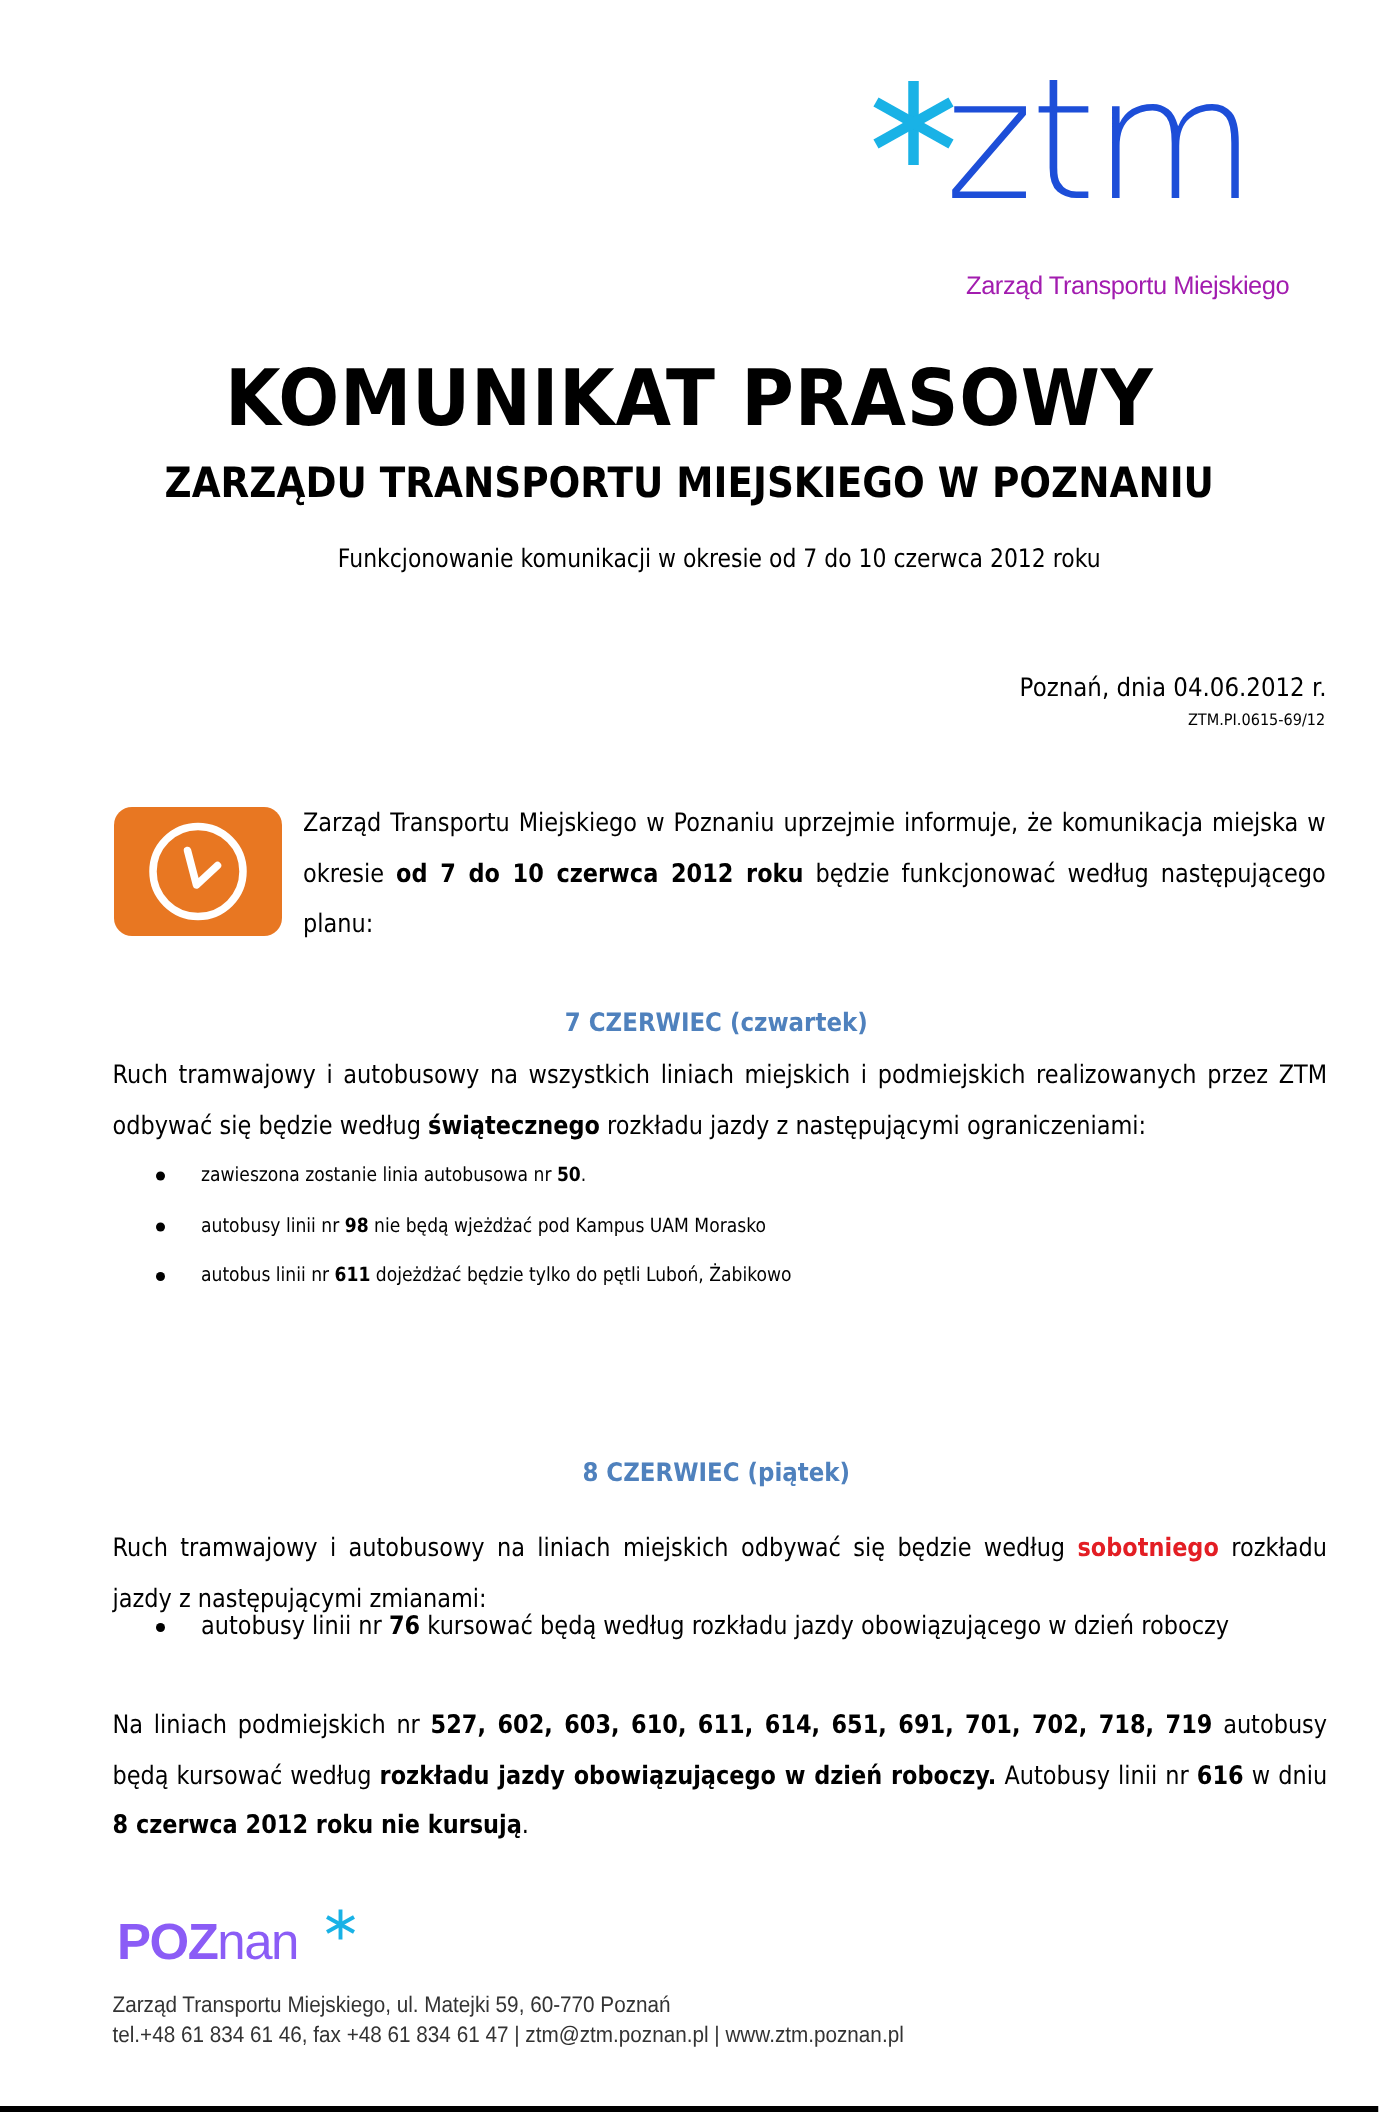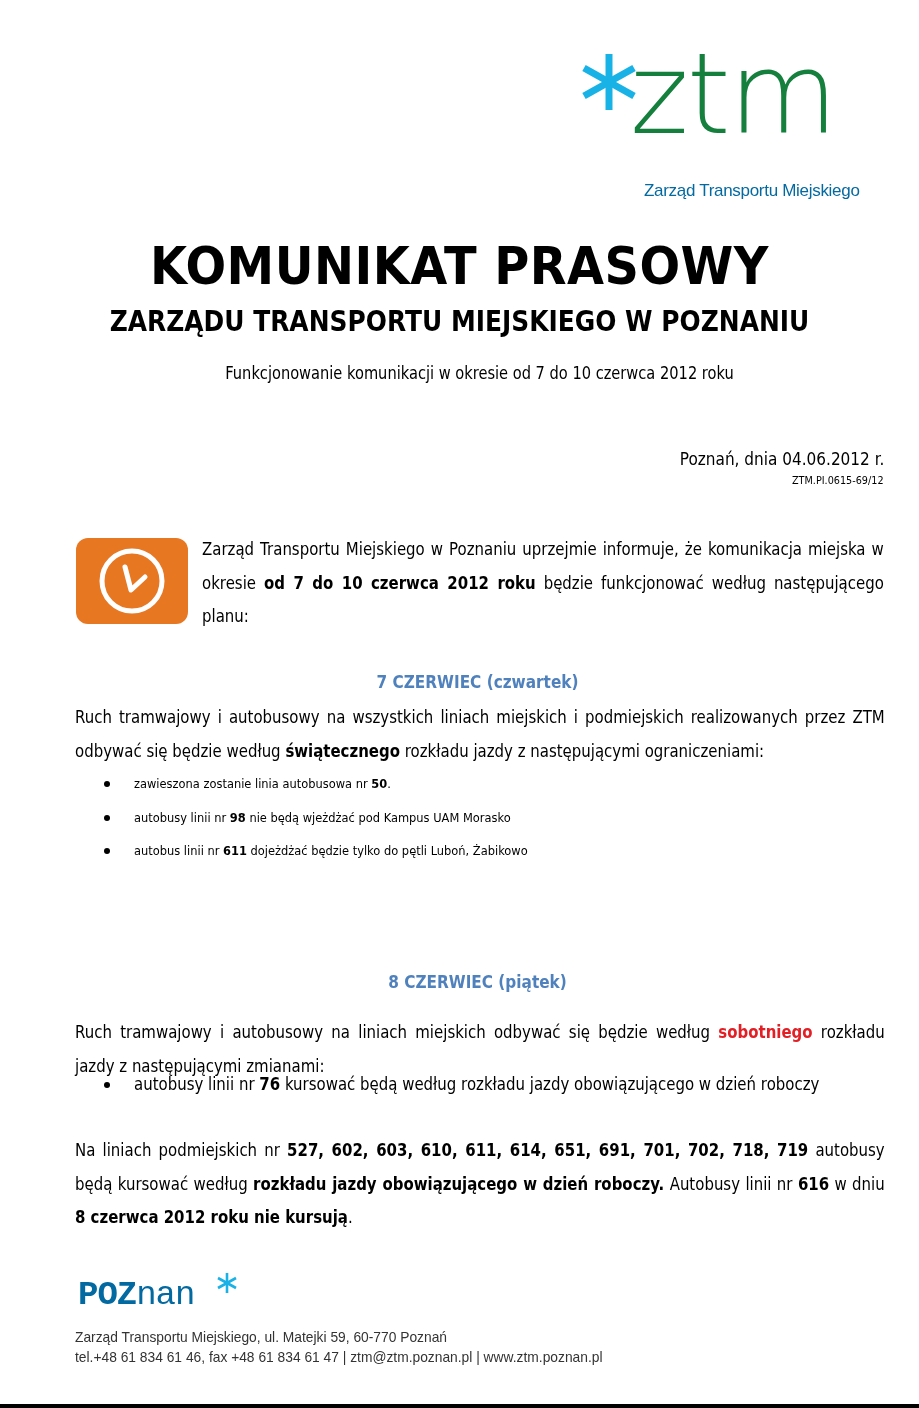--- a/index.html
+++ b/index.html
@@ -8,25 +8,25 @@
     font-family: "DejaVu Sans", sans-serif; color: #000;
   }
   .abs { position: absolute; }
 
   
   #ztm-logo { left: 578px; top: 52px; width: 310px; height: 155px; }
   #ztm-logo .star { position: absolute; left: 0; top: 0; width: 62px; height: 62px; }
   #ztm-logo .wordmark {
     position: absolute; left: 52px; top: -14px;
     font-family: "DejaVu Sans", sans-serif; font-weight: 200;
-    font-size: 112px; color: #15803d; letter-spacing: -2px; line-height: 1;
+    font-size: 112px; color: #1d4ed8; letter-spacing: -2px; line-height: 1;
   }
   #ztm-logo .sub {
     position: absolute; left: 66px; top: 129px;
-    font-family: "Liberation Sans", sans-serif; font-size: 17px; color: #0369a1;
+    font-family: "Liberation Sans", sans-serif; font-size: 17px; color: #a21caf;
     letter-spacing: -0.3px; white-space: nowrap;
   }
 
   .title-main {
     left: 0; width: 919px; top: 236px; text-align: center;
     font-family: "DejaVu Sans", sans-serif; font-weight: bold; font-size: 52px;
     letter-spacing: 0.5px; transform: scaleX(0.92); transform-origin: center;
   }
   .title-sub {
     left: 0; width: 919px; top: 305px; text-align: center;
@@ -71,22 +71,22 @@
     border-radius: 50%; background: #000;
   }
   ul.bullets li .txt { display: inline-block; transform: scaleX(0.88); transform-origin: left; white-space: nowrap; }
 
   b, .bold { font-weight: bold; }
   .red { color: #e31e24; font-weight: bold; }
 
   
   #poznan-logo { left: 78px; top: 1272px; width: 170px; height: 50px; }
   #poznan-logo .word {
-    position: absolute; left: 0; top: 6px; font-family: Liberation Mono, monospace;
-    font-weight: bold; font-size: 34px; color: #0369a1; letter-spacing: -1px; line-height: 1;
+    position: absolute; left: 0; top: 6px; font-family: Liberation Sans, sans-serif;
+    font-weight: bold; font-size: 34px; color: #8b5cf6; letter-spacing: -1px; line-height: 1;
   }
   #poznan-logo .word .lower { font-weight: normal; }
   #poznan-logo .star { position: absolute; left: 138px; top: 0px; width: 22px; height: 22px; }
 
   .footer {
     left: 75px; font-family: "Liberation Sans", sans-serif; font-size: 15px; color: #333;
     white-space: nowrap; transform: scaleX(0.92); transform-origin: left;
   }
   .bottom-rule { left: 0; top: 1404px; width: 919px; height: 4px; background: #000; }
 </style>

